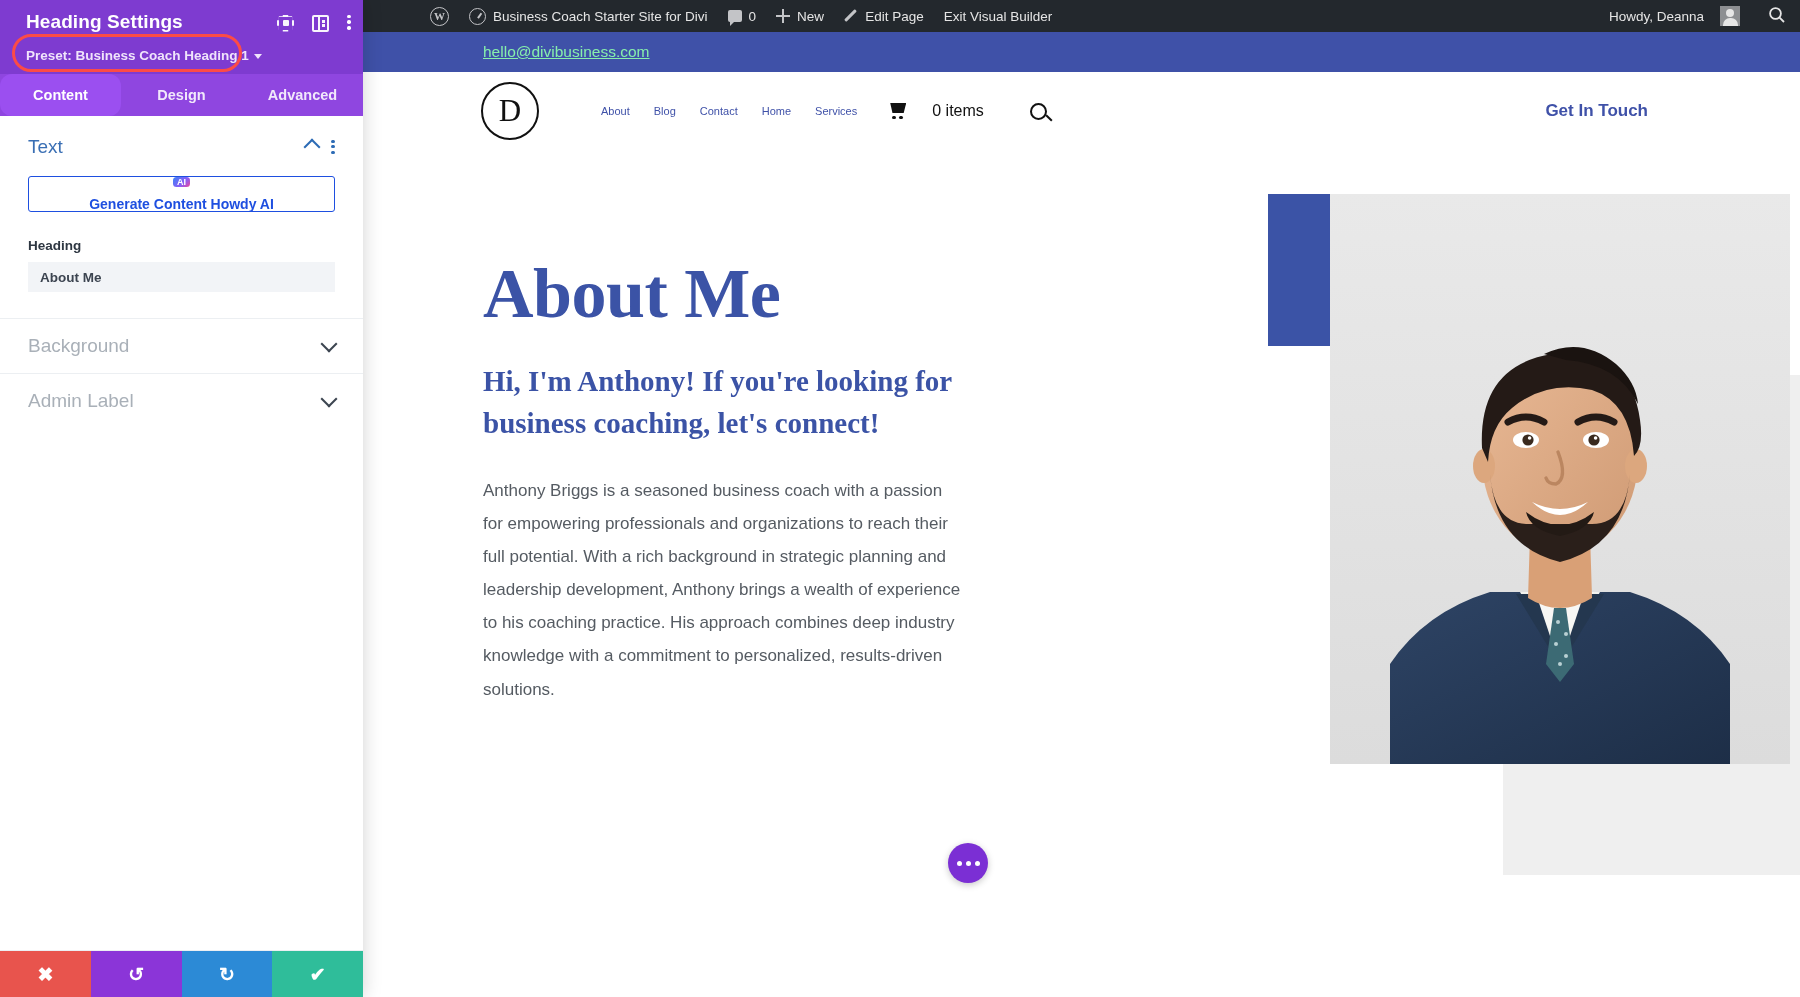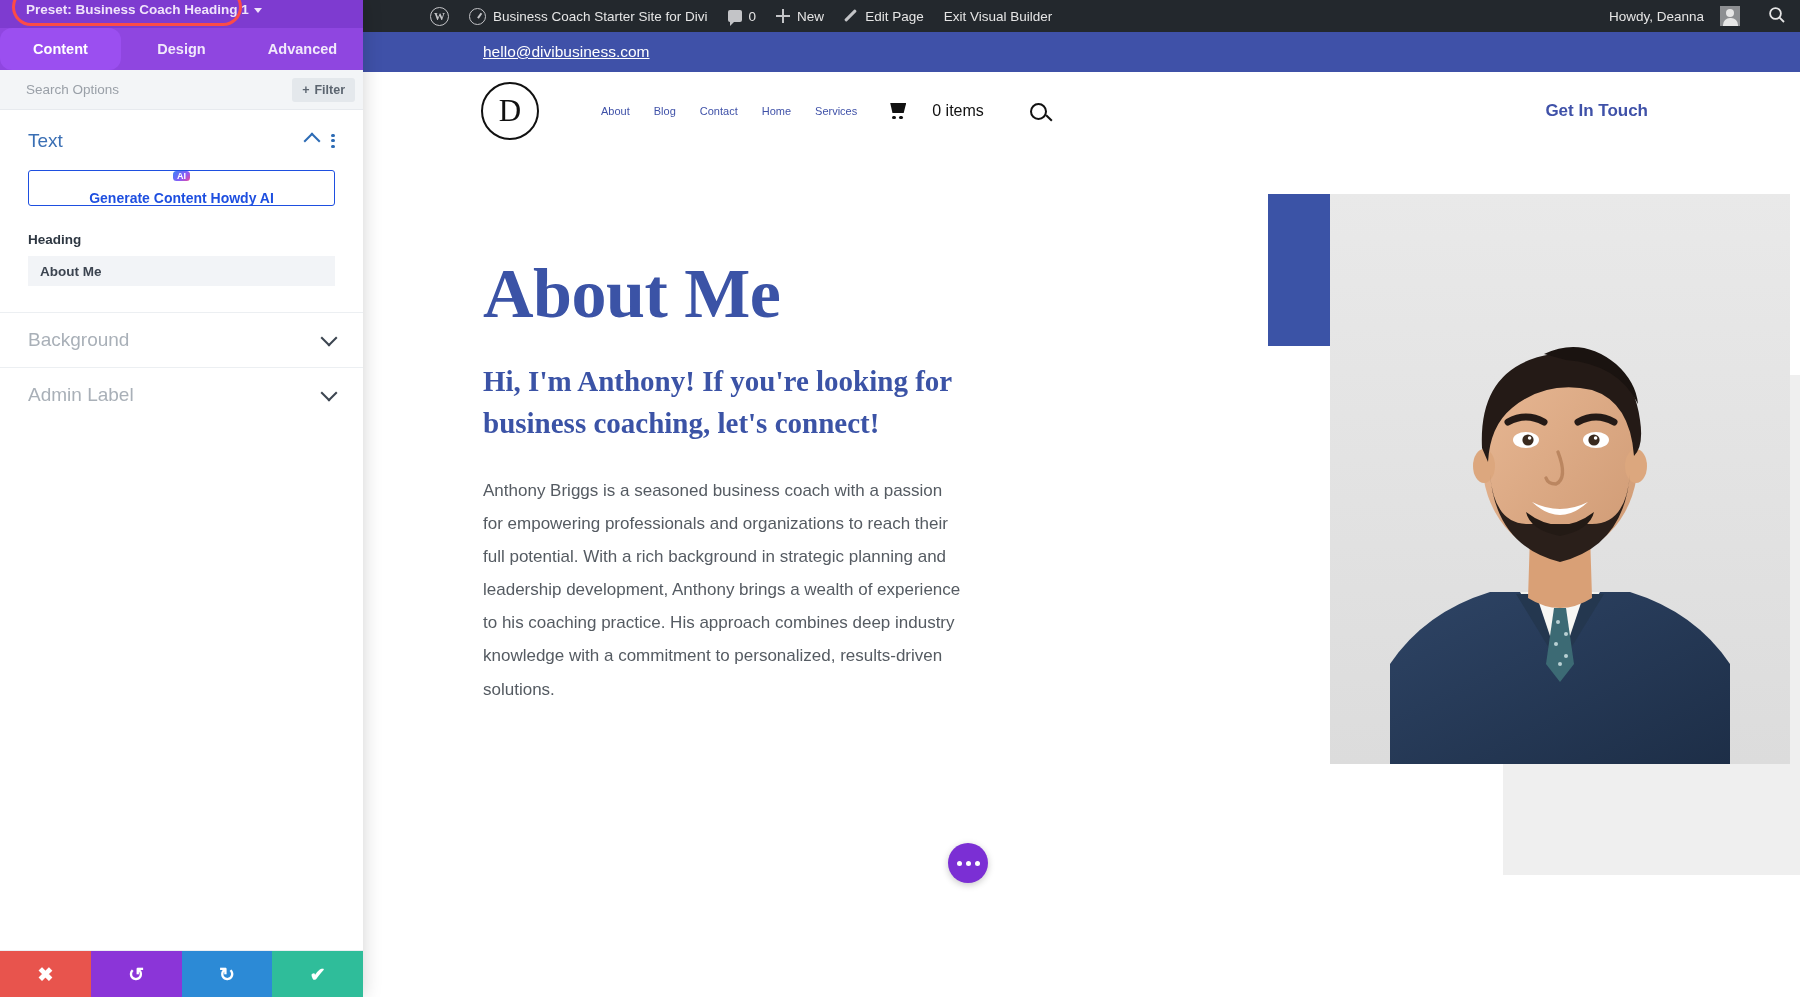--- a/index.html
+++ b/index.html
@@ -247,21 +247,21 @@
   
   .canvas {
     position: absolute; left: 363px; top: 32px;
     width: 1437px; height: 965px; background: #fff; overflow: hidden;
   }
   .topbar-email {
     height: 40px; background: #3f51a8;
     display: flex; align-items: center; padding-left: 120px;
   }
   .topbar-email a {
-    color: #ffffff; font-size: 15.5px; text-decoration: underline;
+    color: #86efac; font-size: 15.5px; text-decoration: underline;
     font-family: "Liberation Sans", sans-serif;
   }
 
   .site-nav {
     height: 78px; display: flex; align-items: center;
     padding: 0 60px 0 118px; background: #fff;
   }
   .logo-circle {
     width: 58px; height: 58px; border-radius: 50%;
     border: 2.6px solid #111; display: flex; align-items: center;
@@ -493,42 +493,47 @@
     <div class="fab">
       <span></span>
       <span></span>
       <span></span>
     </div>
   </div>
 </div>
 
 <div class="settings-panel">
 
+  <div class="panel-header">
+    <div class="panel-title">Heading Settings</div>
+    <div class="panel-header-icons">
+      <div class="ph-icon icon-focus"></div>
+      <div class="ph-icon icon-panels"></div>
+      <div class="icon-kebab">
+        <span></span>
+          <span></span>
+          <span></span>
+      </div>
+    </div>
+  </div>
 
   <div class="preset-row">
     <div class="highlight-ring"></div>
     <div class="preset-pill">
       <span>Preset: Business Coach Heading 1</span>
       <span class="preset-caret"></span>
     </div>
   </div>
 
   <div class="panel-tabs">
     <div class="panel-tab active">Content</div>
     <div class="panel-tab">Design</div>
     <div class="panel-tab">Advanced</div>
   </div>
 
-  <div class="search-row">
-    <input class="search-input" placeholder="Search Options" style="">
-    <button class="filter-btn">
-      <span>+</span>
-      <span>Filter</span>
-    </button>
-  </div>
 
   <div class="panel-body">
 
     <div class="section-open">
       <div class="section-head-open">
         <div class="section-title-blue">Text</div>
         <div class="sec-icons">
           <div class="chev-up"></div>
           <div class="sec-kebab">
             <span></span>

